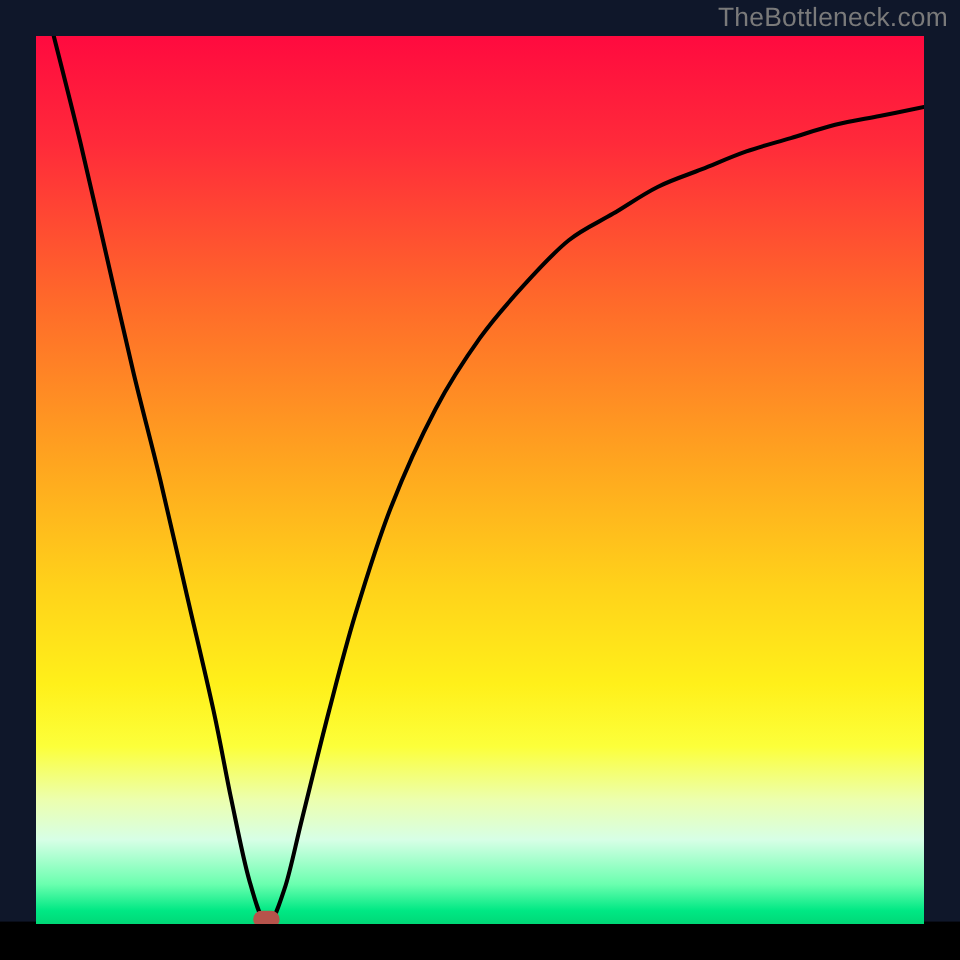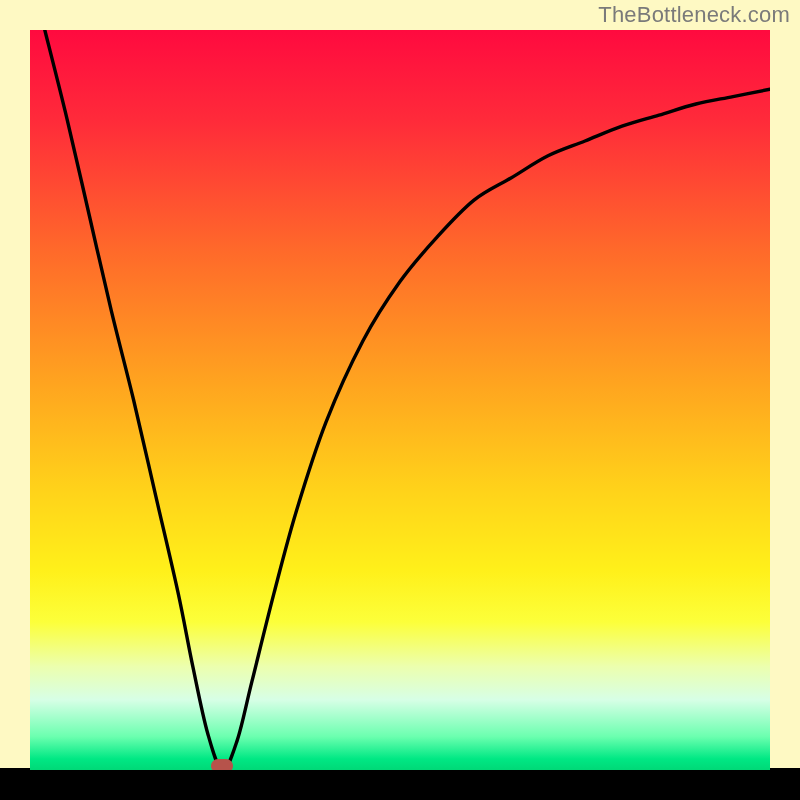--- a/index.html
+++ b/index.html
@@ -8,21 +8,21 @@
     width: 800px;
     height: 800px;
     background: #000000;
     overflow: hidden;
     font-family: Arial, Helvetica, sans-serif;
   }
   .stage {
     position: relative;
     width: 800px;
     height: 768px;
-    background: #fef9c3;
+    background: #0f172a;
   }
   .watermark {
     position: absolute;
     top: 2px;
     right: 10px;
     color: #7a7a7a;
     font-size: 22px;
     letter-spacing: 0.2px;
     font-weight: 400;
     z-index: 20;

